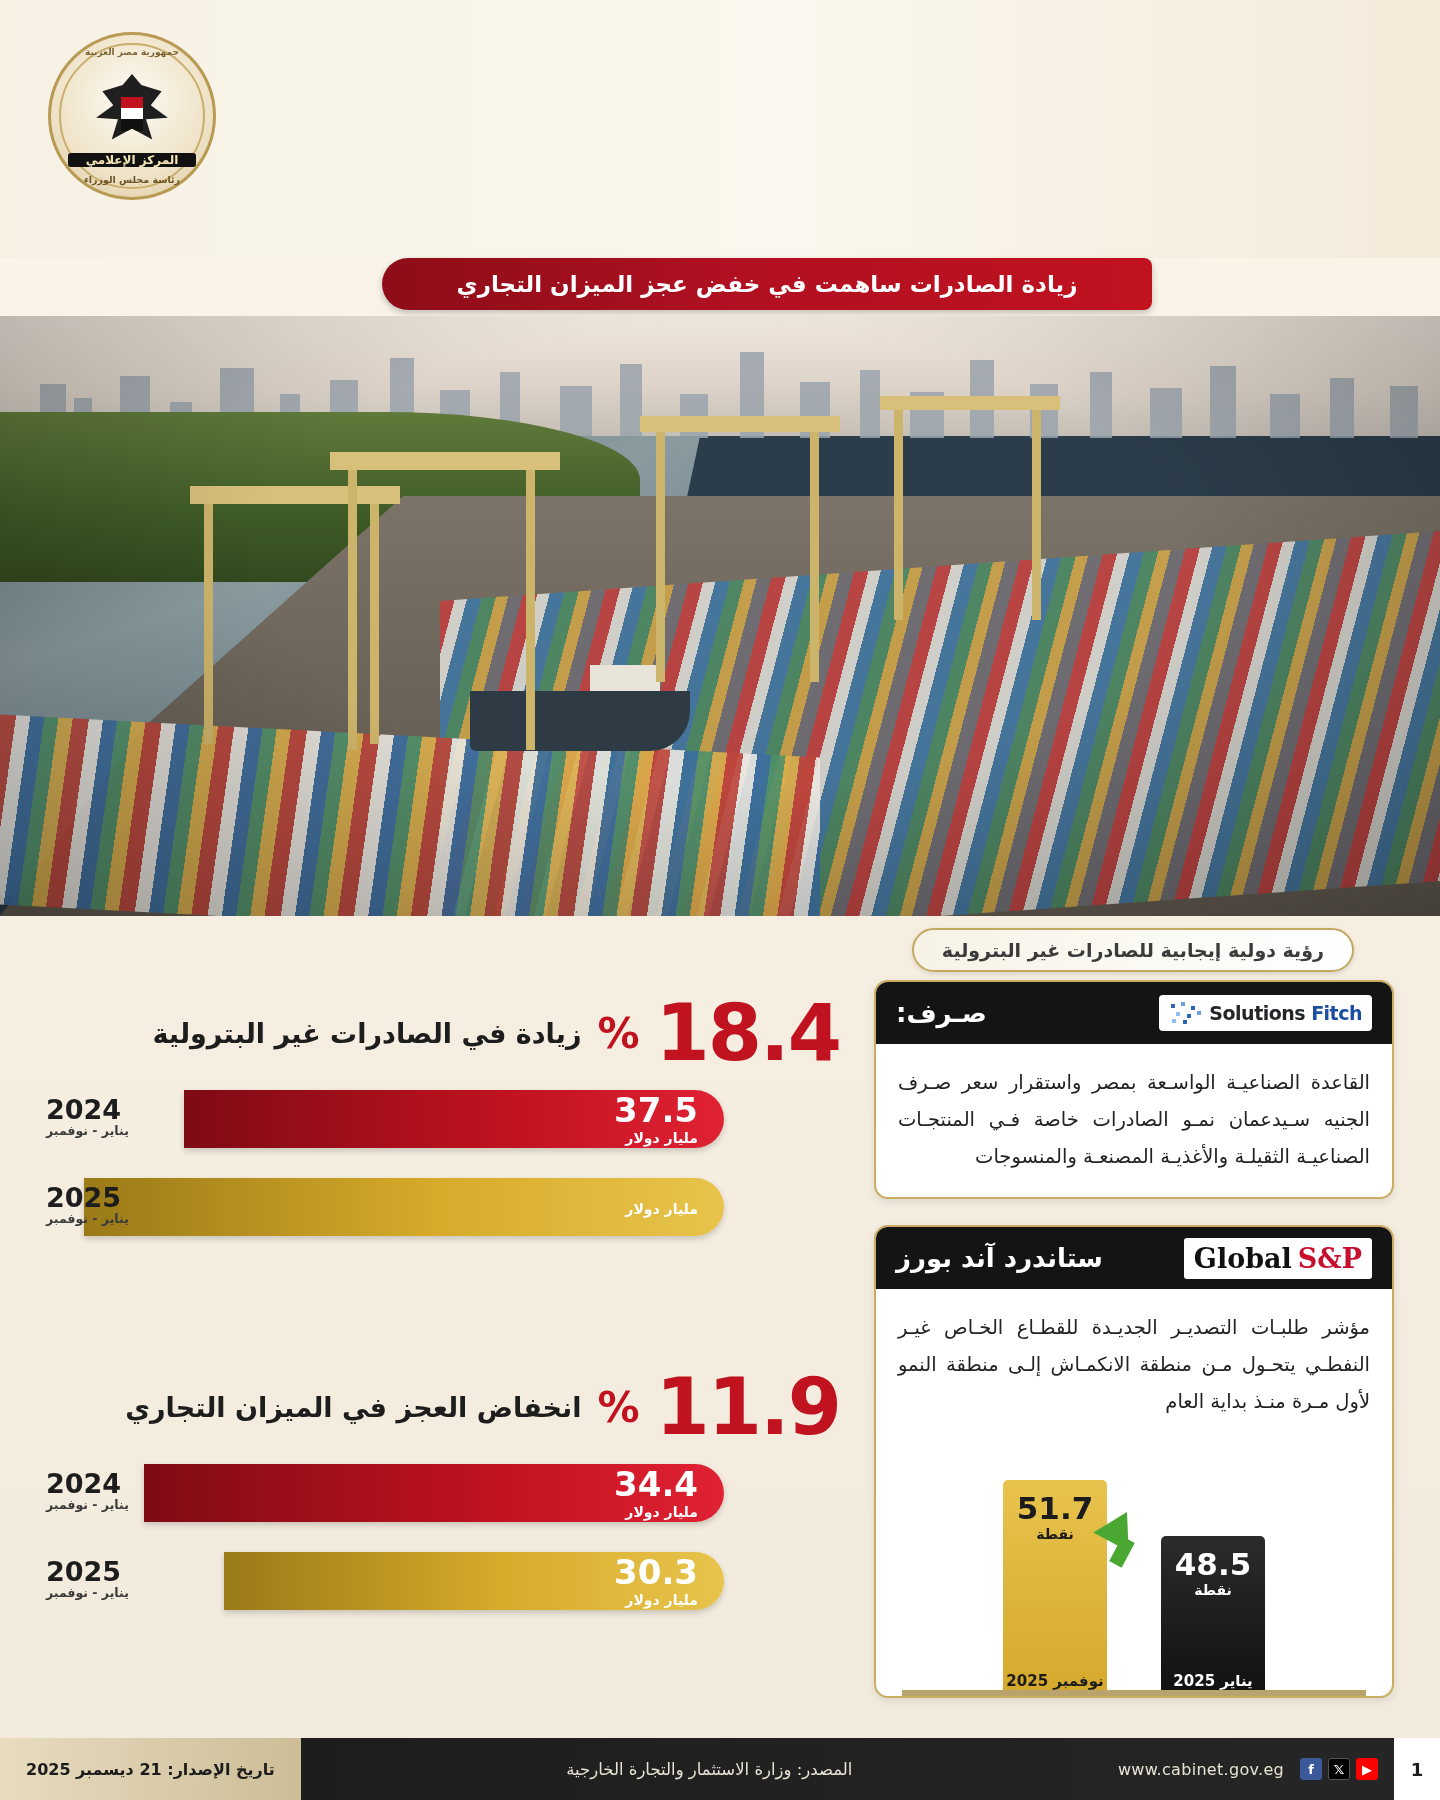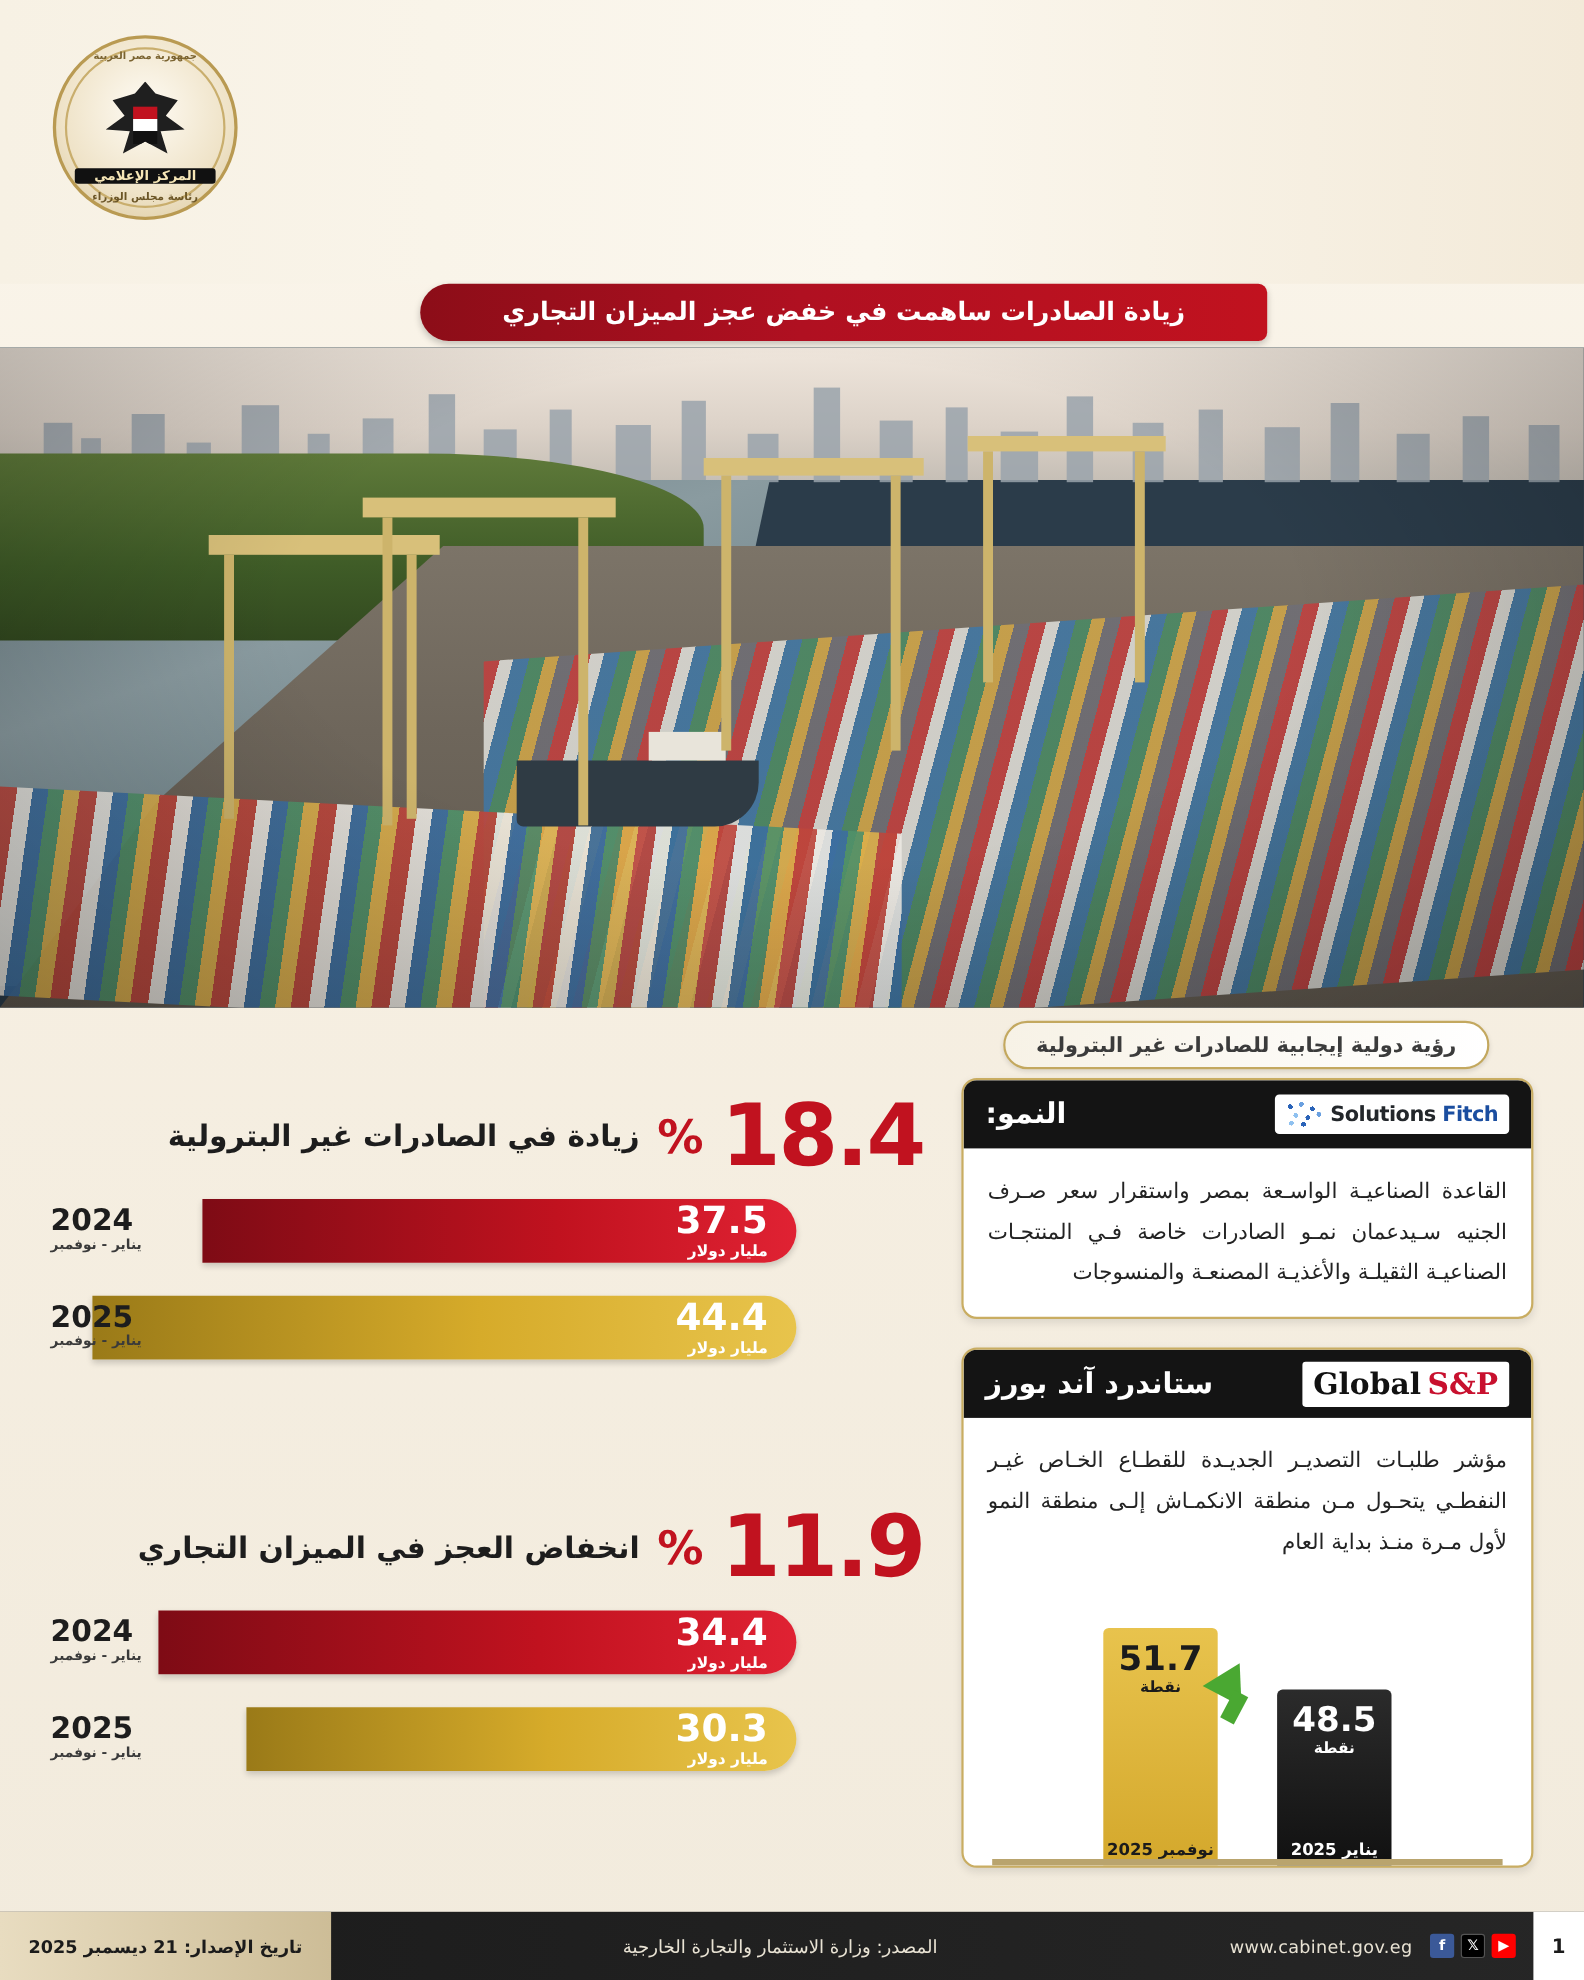--- a/index.html
+++ b/index.html
@@ -390,21 +390,21 @@
 
     <div class="col-right">
 
       <div class="card">
         <div class="card-head">
           <div class="logo-fitch">
             <span class="t1">Fitch</span>
             <span class="t2">Solutions</span>
             <span class="dots"></span>
           </div>
-          <div class="agency">النمو:</div>
+          <div class="agency">صـرف:</div>
         </div>
         <div class="card-body">القاعدة الصناعيـة الواسـعة بمصر واستقرار سعر صـرف الجنيه سـيدعمان نمـو الصادرات خاصة فـي المنتجـات الصناعيـة الثقيلـة والأغذيـة المصنعـة والمنسوجات</div>
       </div>
 
       <div class="card">
         <div class="card-head">
           <div class="logo-sp">
             <span class="sp-red">S&amp;P</span>
             <span class="sp-blk">Global</span>
           </div>
@@ -454,21 +454,20 @@
             <span class="u">مليار دولار</span>
           </div>
           <div class="pill-year">
             <div class="y">2024</div>
             <div class="p">يناير - نوفمبر</div>
           </div>
         </div>
 
         <div class="pill-row">
           <div class="pill gold" style="width:640px">
-            <span class="v">44.4</span>
             <span class="u">مليار دولار</span>
           </div>
           <div class="pill-year">
             <div class="y">2025</div>
             <div class="p">يناير - نوفمبر</div>
           </div>
         </div>
       </div>
 
       <div class="stat-block" style="margin-top:120px">

